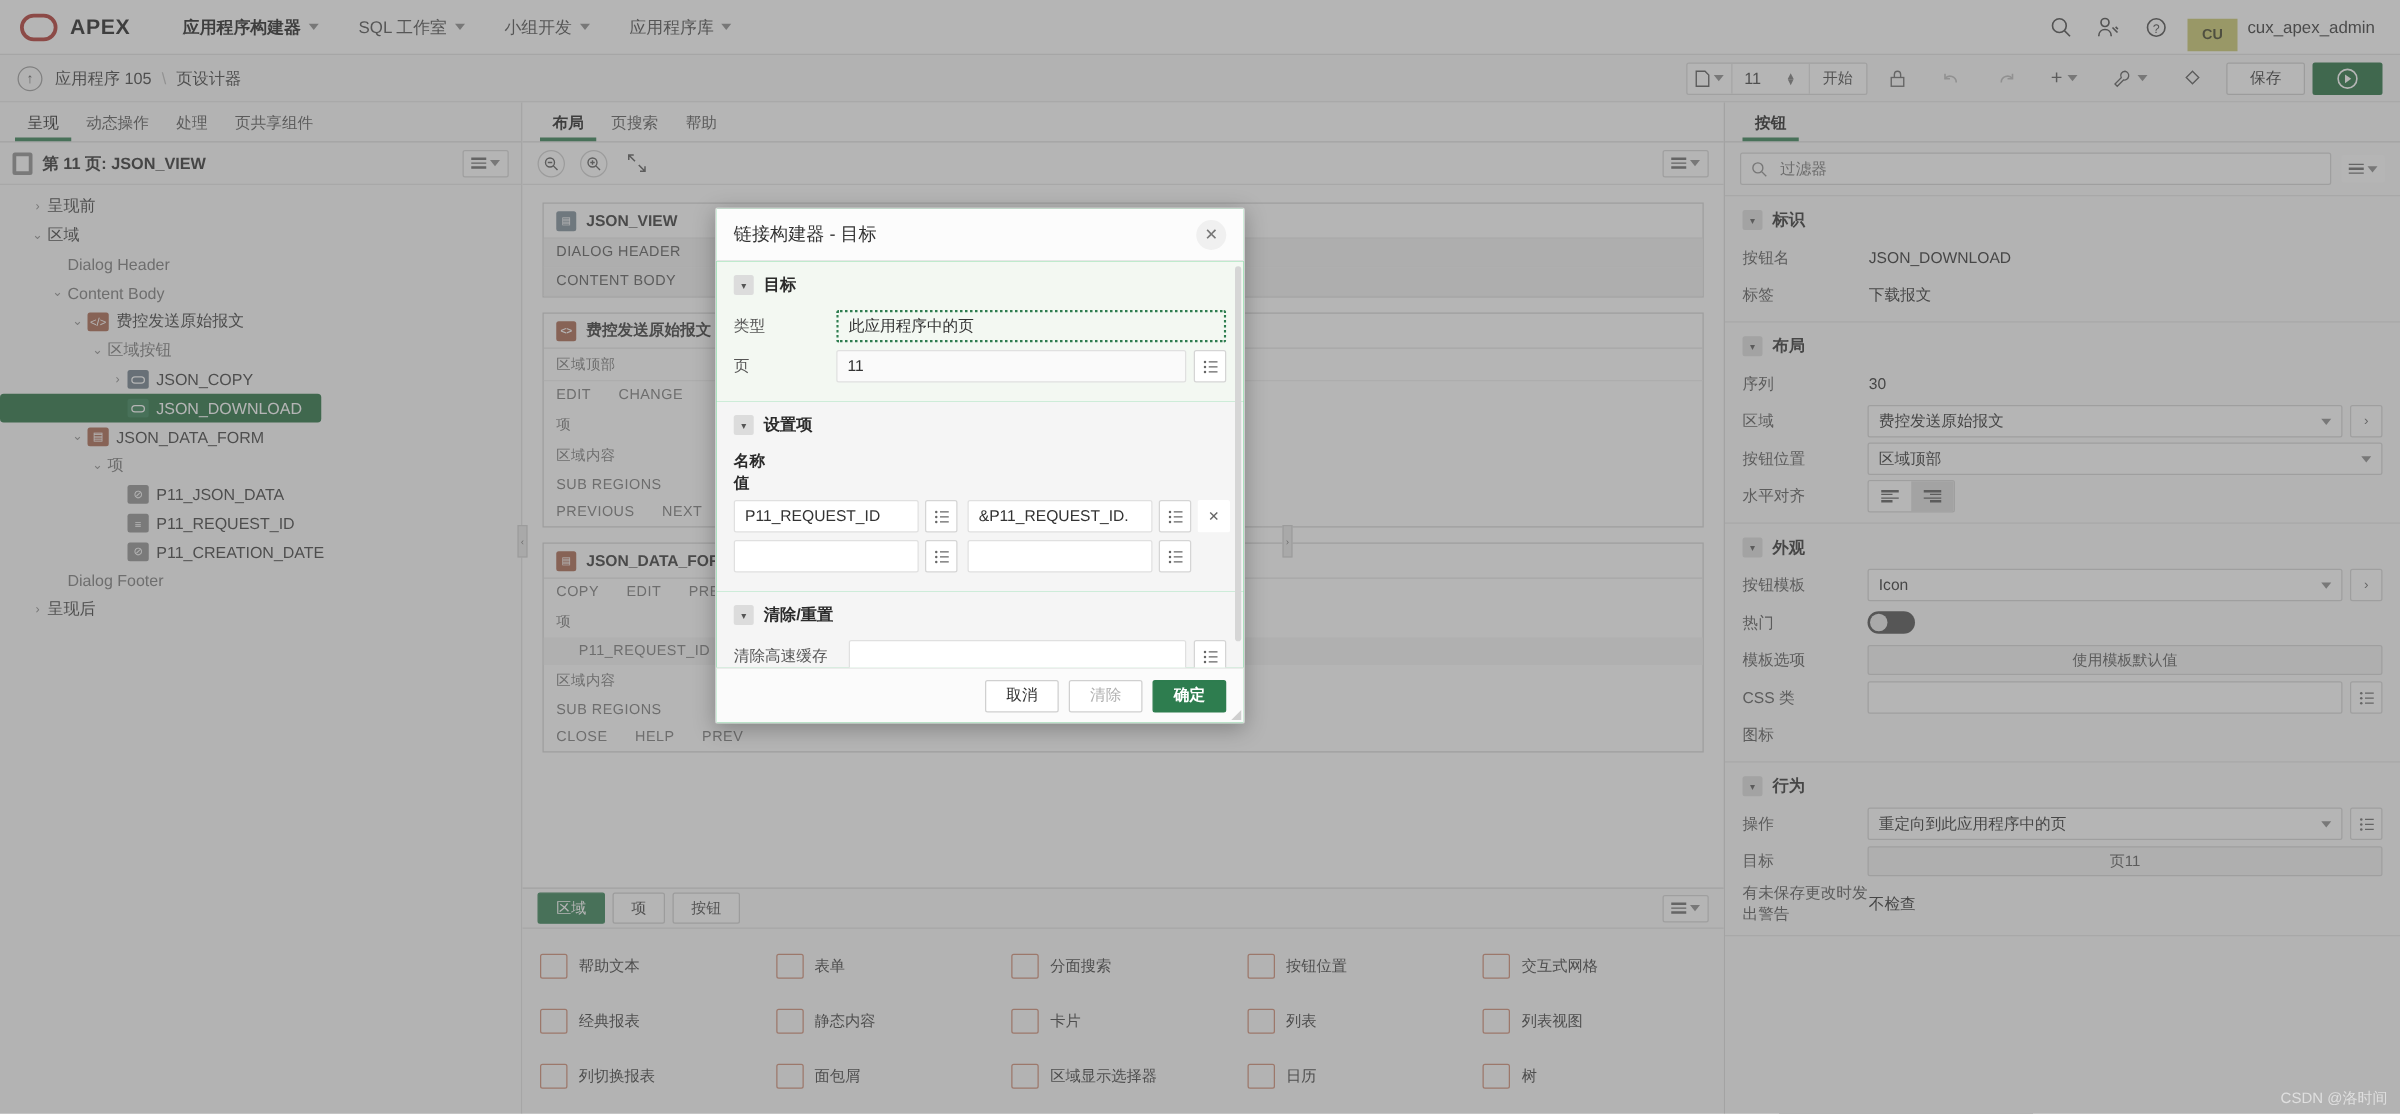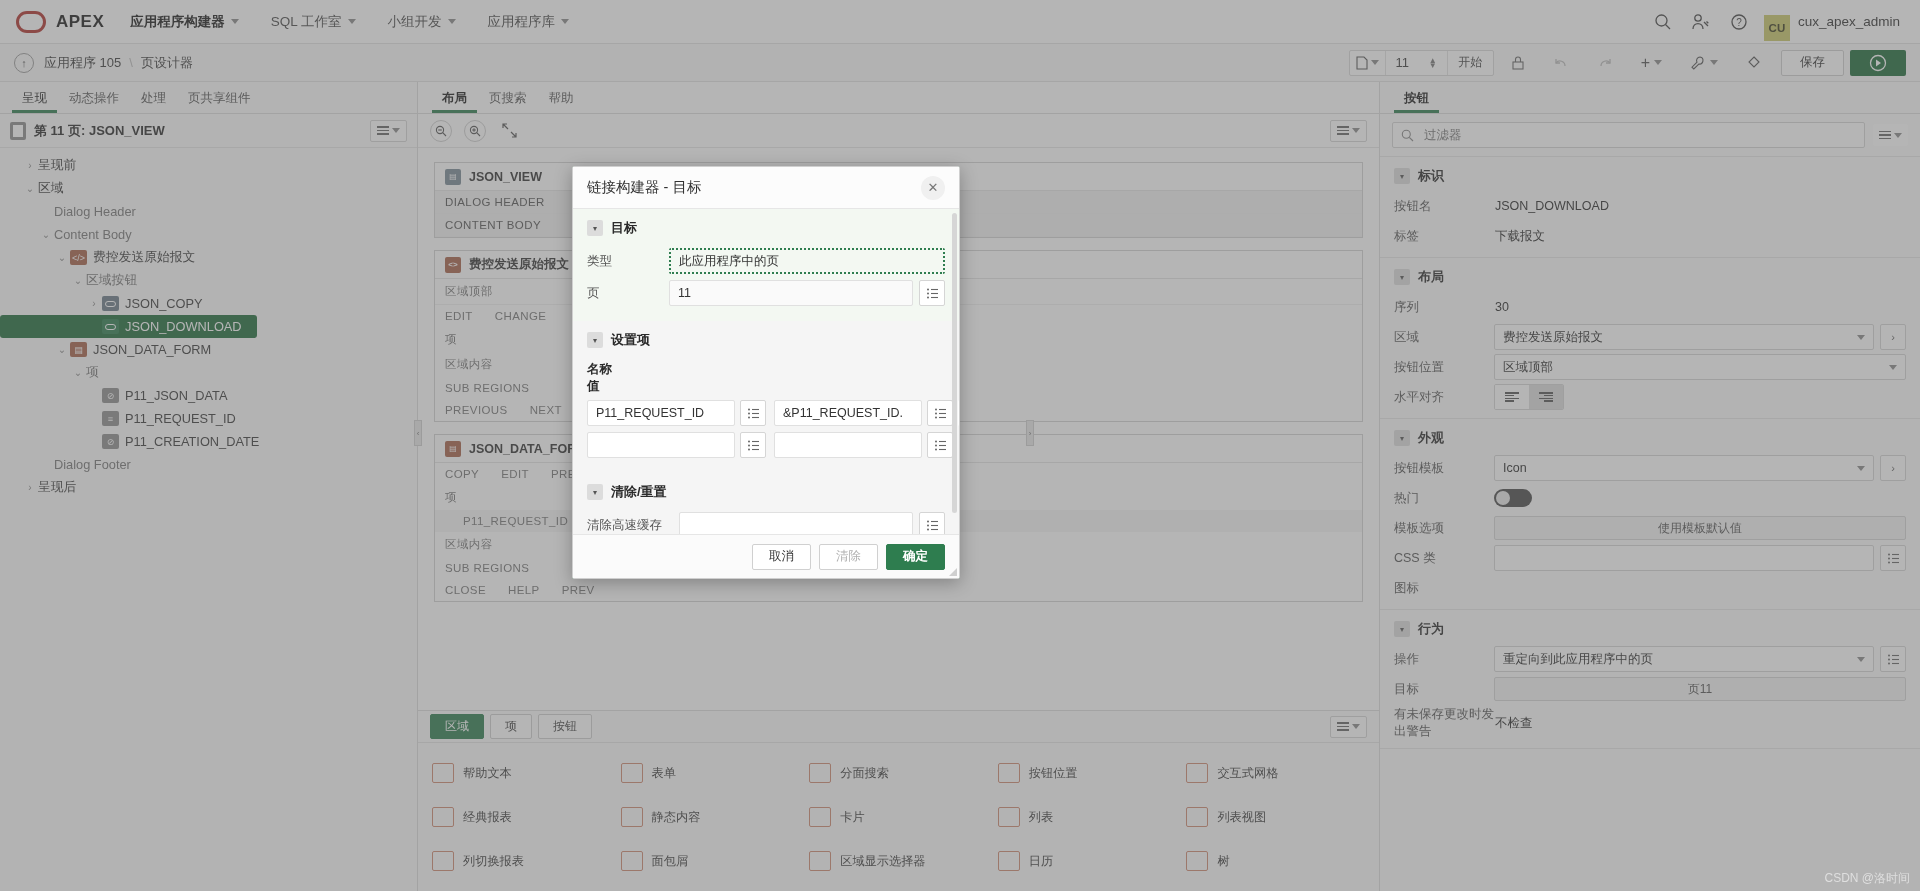--- a/index.html
+++ b/index.html
@@ -23,31 +23,31 @@
   
   .topnav {
     height: 44px; display: flex; align-items: center;
     border-bottom: 1px solid #e2e2e2; background: #fff;
     padding: 0 16px; gap: 0;
   }
   .apex-logo-mark {
     width: 30px; height: 22px; border: 3px solid #b0332d;
     border-radius: 11px; margin-right: 10px;
   }
-  .apex-word { font-weight: bold; font-size: 17px; letter-spacing: .5px; color: #1b1b1b; margin-right: 10px; }
+  .apex-word { font-weight: bold; font-size: 17px; letter-spacing: .5px; color: #1b1b1b; margin-right: 26px; }
   .nav-item {
     display: flex; align-items: center; gap: 6px;
     padding: 0 16px; height: 44px; font-size: 13.5px; color: #4a4a4a; cursor: pointer;
   }
   .nav-item.active { font-weight: bold; color: #1b1b1b; }
   .caret { display:inline-block; width:0;height:0;border-left:4px solid transparent;border-right:4px solid transparent;border-top:5px solid #8a8a8a; }
   .topnav-spacer { flex: 1; }
   .top-icon { width: 38px; height: 44px; display:flex;align-items:center;justify-content:center; cursor:pointer; color:#444; }
   .avatar-badge {
-    width: 26px; height: 26px; background: #c9c86a; color:#3c3c20;
+    width: 40px; height: 26px; background: #c9c86a; color:#3c3c20;
     font-size: 11.5px; font-weight: bold;
     display:flex;align-items:center;justify-content:center; margin: 12px 8px 0 6px;
   }
   .username { font-size: 13.5px; color:#333; margin-right: 4px; }
 
   
   .crumbbar {
     height: 38px; display:flex; align-items:center;
     padding: 0 14px; border-bottom: 1px solid #e2e2e2; background:#fafafa;
   }
@@ -137,21 +137,21 @@
   .toggle { width:38px;height:18px;background:#4a4a4a;border-radius:9px;position:relative;cursor:pointer; }
   .toggle::after{content:"";position:absolute;width:14px;height:14px;border-radius:50%;background:#e8e8e8;top:2px;left:2px;}
   .seg { display:flex; border:1px solid #d5d5d5;border-radius:2px;overflow:hidden; }
   .seg div { width:34px;height:24px;display:flex;align-items:center;justify-content:center;background:#fff;cursor:pointer; }
   .seg div.on { background:#dcdcdc; }
   .seg i { display:block;height:1.5px;background:#555;margin:1.3px 0; }
   .btn-wide { flex:1;height:24px;border:1px solid #d5d5d5;background:#f4f4f4;display:flex;align-items:center;justify-content:center;font-size:12px;color:#555;border-radius:2px;cursor:pointer; }
 
   
   .modal {
-    position:absolute; left:572px; top:166px; width:388px; height:413px;
+    position:absolute; left:572px; top:166px; width:424px; height:413px;
     background:#22c55e; border:1px solid #cfcfcf; box-shadow:0 4px 18px rgba(0,0,0,.28);
     z-index:900; display:flex; flex-direction:column; border-radius:2px;
   }
   .modal-hd { height:42px;display:flex;align-items:center;padding:0 14px;border-bottom:1px solid #e6e6e6;background:#fcfcfc; }
   .modal-title { flex:1;font-size:14.5px;color:#333; }
   .modal-x { width:24px;height:24px;border-radius:50%;background:#f0f0f0;display:flex;align-items:center;justify-content:center;color:#777;font-size:13px;cursor:pointer; }
   .modal-body { flex:1; overflow:hidden; position:relative; }
   .m-sec-green { background:#f3f8f2; padding:10px 0 12px; }
   .m-sec-grey { background:#f5f5f5; padding:10px 0 12px; }
   .m-sec-hd { display:flex;align-items:center;gap:8px;padding:0 14px 8px; }

